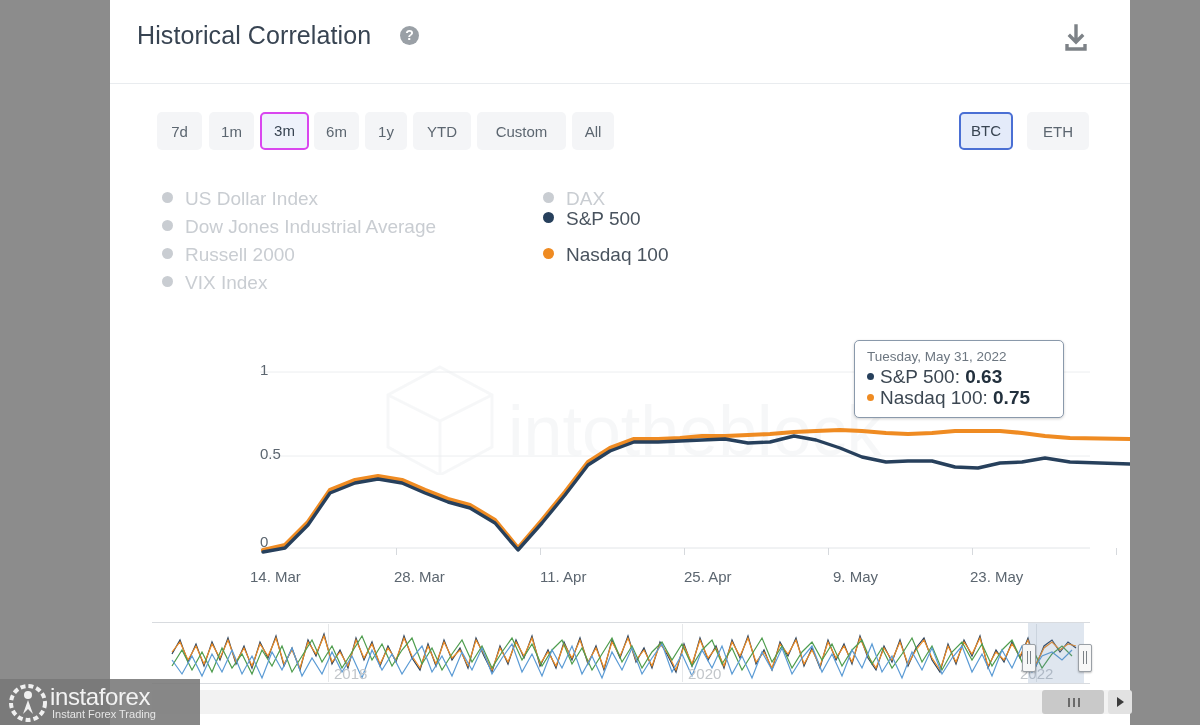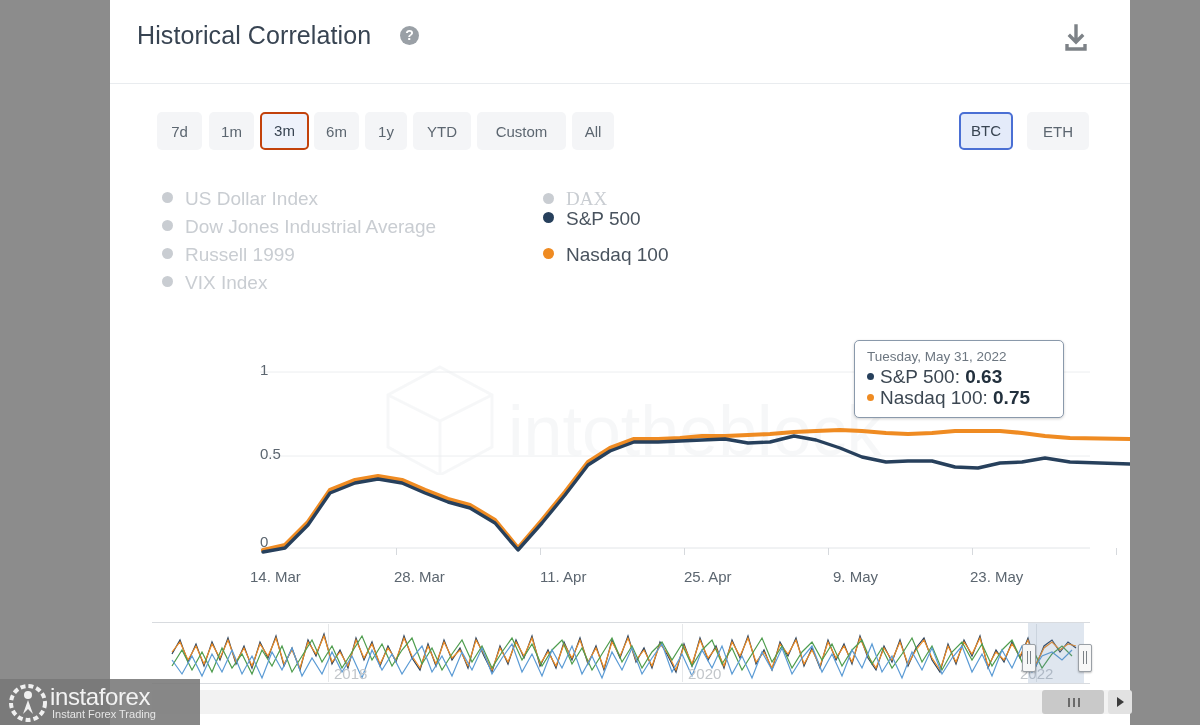--- a/index.html
+++ b/index.html
@@ -33,21 +33,21 @@
   }
   
   #range-row{position:absolute;left:0;top:112px;width:1020px;height:40px;}
   .rbtn{
     position:absolute;top:0;height:38px;line-height:38px;
     background:#f4f5f7;border-radius:5px;border:1px solid transparent;
     color:#5c6670;font-size:15px;text-align:center;box-sizing:border-box;
     cursor:pointer;
   }
   .rbtn.active{
-    background:#eef2fb;border:2px solid #c2410c;color:#384452;line-height:34px;
+    background:#eef2fb;border:2px solid #d946ef;color:#384452;line-height:34px;
   }
   .tbtn{
     position:absolute;top:0;height:38px;line-height:38px;
     background:#f4f5f7;border-radius:5px;border:1px solid transparent;
     color:#5c6670;font-size:15px;text-align:center;box-sizing:border-box;
     cursor:pointer;
   }
   .tbtn.active{
     background:#e4ebfa;border:2px solid #4a6fd4;color:#384452;line-height:34px;
   }
@@ -137,27 +137,27 @@
   </div>
 
   <div id="legend">
     <div class="lg off" style="left:52px;top:28px;">
       <span class="dot"></span><span>Dow Jones Industrial Average</span>
     </div>
     <div class="lg off" style="left:52px;top:0px;">
       <span class="dot"></span><span>US Dollar Index</span>
     </div>
     <div class="lg off" style="left:52px;top:56px;">
-      <span class="dot"></span><span>Russell 1999</span>
+      <span class="dot"></span><span>Russell 2000</span>
     </div>
     <div class="lg off" style="left:52px;top:84px;">
       <span class="dot"></span><span>VIX Index</span>
     </div>
 
-    <div class="lg off" style="left:433px;top:0px;font-family:Liberation Serif, serif;">
+    <div class="lg off" style="left:433px;top:0px;">
       <span class="dot"></span><span>DAX</span>
     </div>
     <div class="lg on" style="left:433px;top:20px;">
       <span class="dot" style="background:#27405c;"></span><span>S&amp;P 500</span>
     </div>
     <div class="lg on" style="left:433px;top:56px;">
       <span class="dot" style="background:#ef8b22;"></span><span>Nasdaq 100</span>
     </div>
   </div>
 

